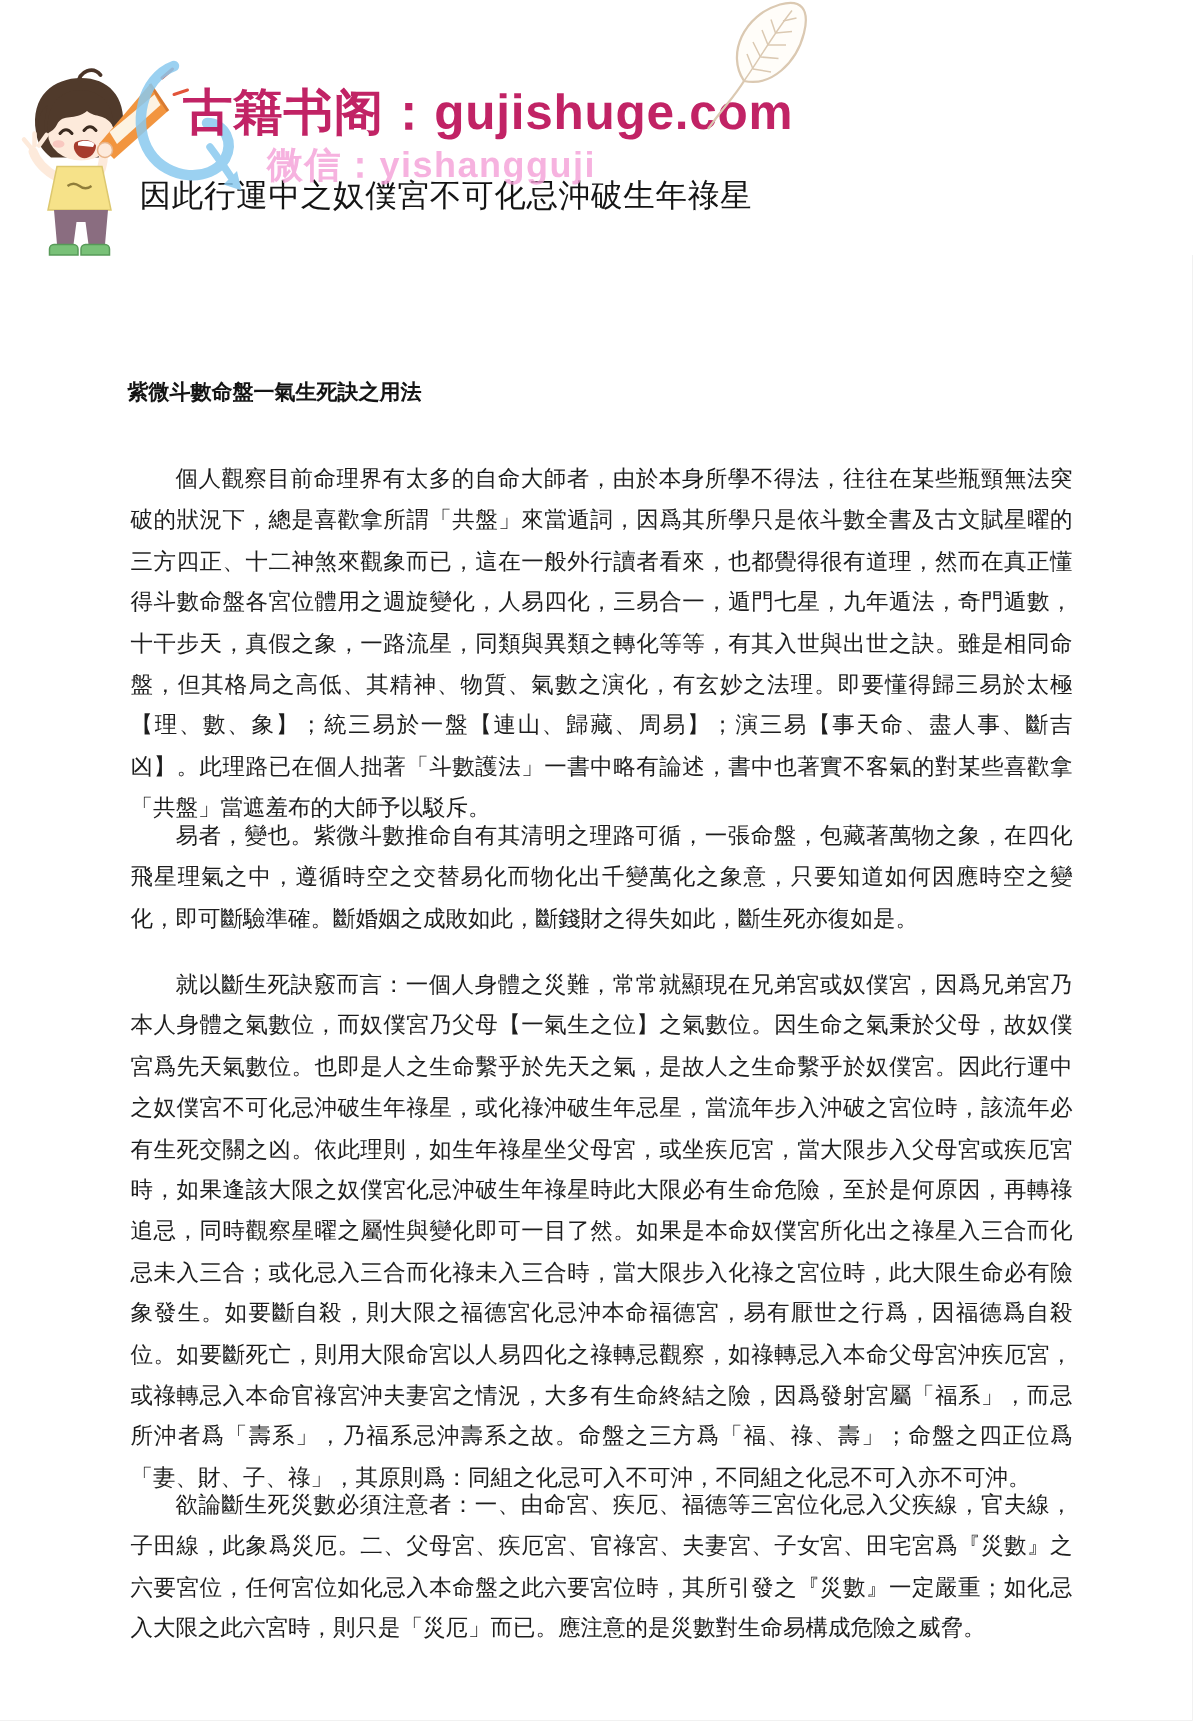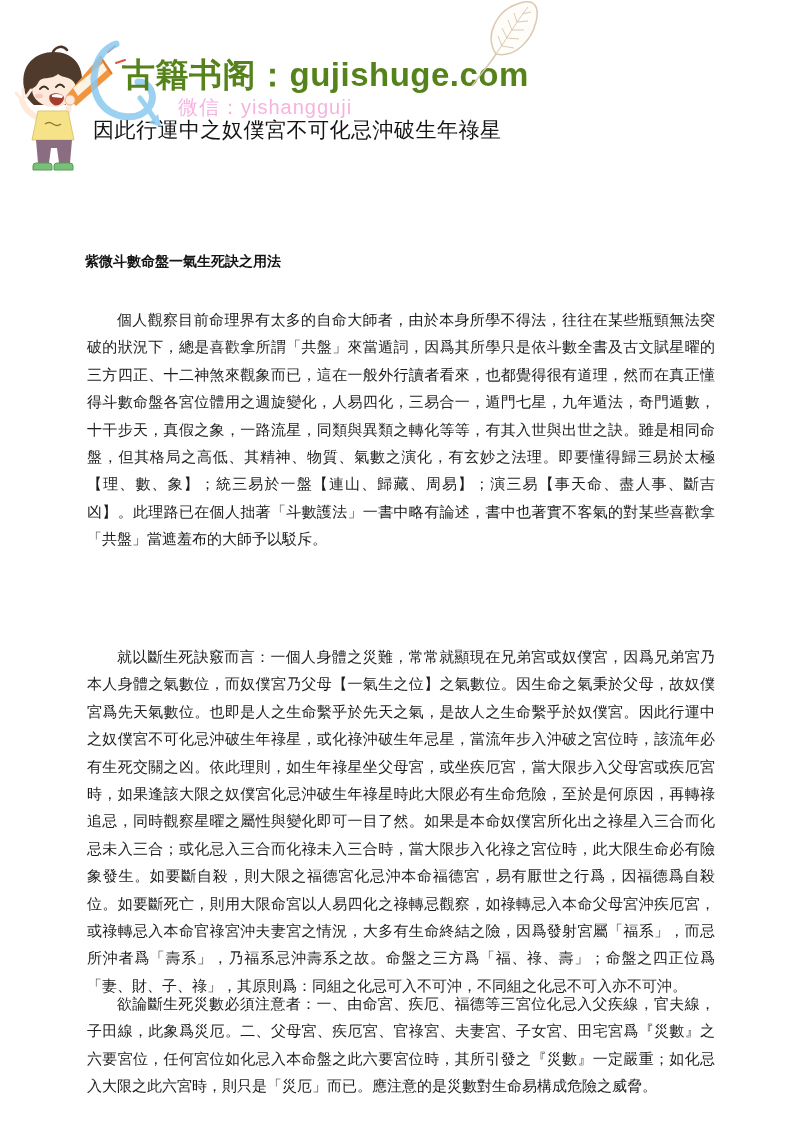--- a/index.html
+++ b/index.html
@@ -12,26 +12,26 @@
     font-family:"Liberation Serif","DejaVu Serif",serif;
     color:#1d1d1d;
   }
 
   
   .wm-layer { position:absolute; inset:0; z-index:3; pointer-events:none; }
   .wm-line1 {
     position:absolute; left:122px; top:53px;
     font-family:"Liberation Sans","DejaVu Sans",sans-serif;
     font-weight:bold; font-size:33px; letter-spacing:0.5px;
-    color:#4d7c0f; opacity:0.95; white-space:nowrap;
+    color:#be185d; opacity:0.95; white-space:nowrap;
   }
   .wm-line2 {
     position:absolute; left:178px; top:94px;
     font-family:"Liberation Sans","DejaVu Sans",sans-serif;
-    font-weight:normal; font-size:20px; letter-spacing:1px;
+    font-weight:bold; font-size:24px; letter-spacing:1px;
     color:#f5a0d8; opacity:0.8; white-space:nowrap;
   }
   .mascot  { position:absolute; left:12px;  top:44px; width:118px; height:132px; }
   .swoosh  { position:absolute; left:88px;  top:38px; width:80px;  height:92px; opacity:0.85; }
   .leaf    { position:absolute; left:462px; top:0px;  width:92px;  height:88px; }
 
   
   .content { position:absolute; inset:0; z-index:1; }
   .doc-title {
     position:absolute; left:93px; top:116px;
@@ -55,20 +55,21 @@
 </style>
 </head>
 <body>
 
 <div class="page">
 
   <div class="content">
     <h1 class="doc-title">因此行運中之奴僕宮不可化忌沖破生年祿星</h1>
     <h2 class="section-heading">紫微斗數命盤一氣生死訣之用法</h2>
     <p class="para p1">個人觀察目前命理界有太多的自命大師者，由於本身所學不得法，往往在某些瓶頸無法突破的狀況下，總是喜歡拿所謂「共盤」來當遁詞，因爲其所學只是依斗數全書及古文賦星曜的三方四正、十二神煞來觀象而已，這在一般外行讀者看來，也都覺得很有道理，然而在真正懂得斗數命盤各宮位體用之週旋變化，人易四化，三易合一，遁門七星，九年遁法，奇門遁數，十干步天，真假之象，一路流星，同類與異類之轉化等等，有其入世與出世之訣。雖是相同命盤，但其格局之高低、其精神、物質、氣數之演化，有玄妙之法理。即要懂得歸三易於太極【理、數、象】；統三易於一盤【連山、歸藏、周易】；演三易【事天命、盡人事、斷吉凶】。此理路已在個人拙著「斗數護法」一書中略有論述，書中也著實不客氣的對某些喜歡拿「共盤」當遮羞布的大師予以駁斥。</p>
+    <p class="para p2">易者，變也。紫微斗數推命自有其清明之理路可循，一張命盤，包藏著萬物之象，在四化飛星理氣之中，遵循時空之交替易化而物化出千變萬化之象意，只要知道如何因應時空之變化，即可斷驗準確。斷婚姻之成敗如此，斷錢財之得失如此，斷生死亦復如是。</p>
     <p class="para p3">就以斷生死訣竅而言：一個人身體之災難，常常就顯現在兄弟宮或奴僕宮，因爲兄弟宮乃本人身體之氣數位，而奴僕宮乃父母【一氣生之位】之氣數位。因生命之氣秉於父母，故奴僕宮爲先天氣數位。也即是人之生命繫乎於先天之氣，是故人之生命繫乎於奴僕宮。因此行運中之奴僕宮不可化忌沖破生年祿星，或化祿沖破生年忌星，當流年步入沖破之宮位時，該流年必有生死交關之凶。依此理則，如生年祿星坐父母宮，或坐疾厄宮，當大限步入父母宮或疾厄宮時，如果逢該大限之奴僕宮化忌沖破生年祿星時此大限必有生命危險，至於是何原因，再轉祿追忌，同時觀察星曜之屬性與變化即可一目了然。如果是本命奴僕宮所化出之祿星入三合而化忌未入三合；或化忌入三合而化祿未入三合時，當大限步入化祿之宮位時，此大限生命必有險象發生。如要斷自殺，則大限之福德宮化忌沖本命福德宮，易有厭世之行爲，因福德爲自殺位。如要斷死亡，則用大限命宮以人易四化之祿轉忌觀察，如祿轉忌入本命父母宮沖疾厄宮，或祿轉忌入本命官祿宮沖夫妻宮之情況，大多有生命終結之險，因爲發射宮屬「福系」，而忌所沖者爲「壽系」，乃福系忌沖壽系之故。命盤之三方爲「福、祿、壽」；命盤之四正位爲「妻、財、子、祿」，其原則爲：同組之化忌可入不可沖，不同組之化忌不可入亦不可沖。</p>
     <p class="para p4">欲論斷生死災數必須注意者：一、由命宮、疾厄、福德等三宮位化忌入父疾線，官夫線，子田線，此象爲災厄。二、父母宮、疾厄宮、官祿宮、夫妻宮、子女宮、田宅宮爲『災數』之六要宮位，任何宮位如化忌入本命盤之此六要宮位時，其所引發之『災數』一定嚴重；如化忌入大限之此六宮時，則只是「災厄」而已。應注意的是災數對生命易構成危險之威脅。</p>
   </div>
 
   <div class="wm-layer">
 
     <svg class="mascot" viewBox="0 0 118 132" aria-hidden="true">
 
       <path d="M40,12 C41,3 50,0 55,6" fill="none" stroke="#4a3428" stroke-width="2.5" stroke-linecap="round"></path>
 

